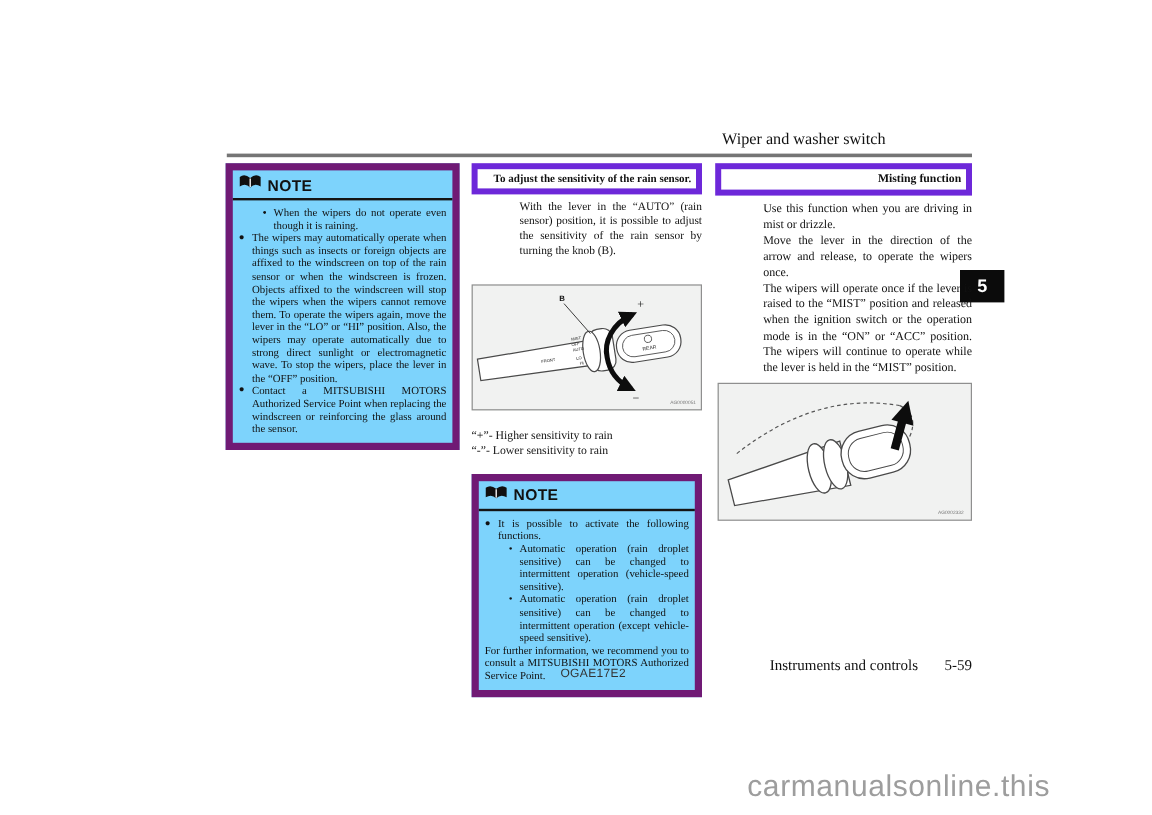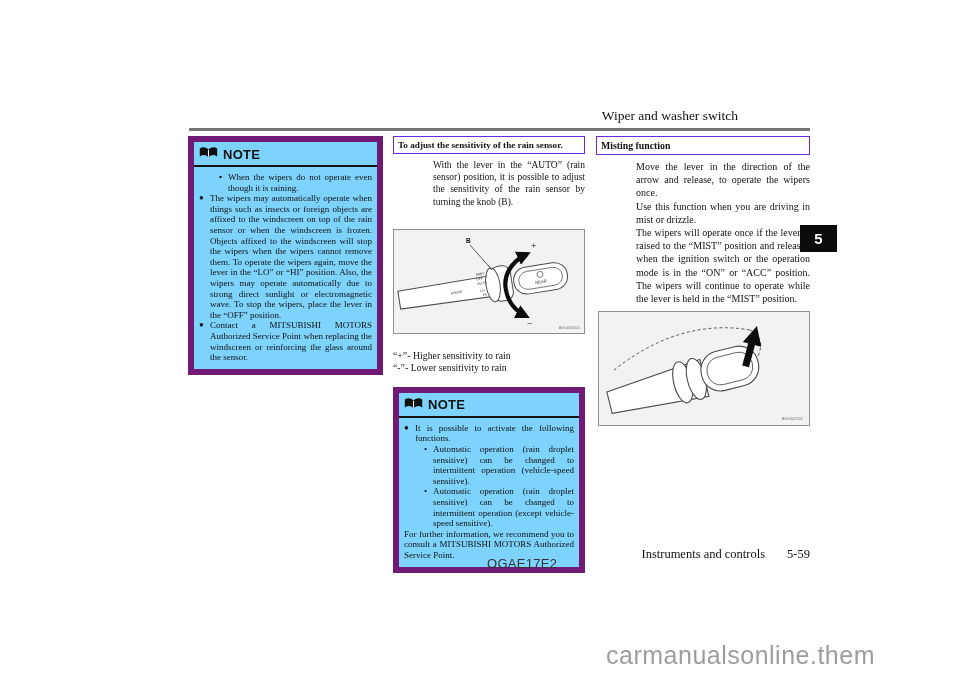--- a/index.html
+++ b/index.html
@@ -22,39 +22,39 @@
   .note-head { display:flex; align-items:center; gap:5px; padding:3px 5px 2px 5px; border-bottom:2px solid #141414; }
   .note-title { font-family:"Liberation Sans",sans-serif; font-weight:bold; font-size:13px; letter-spacing:.3px; }
   .note-body { padding:5px 5px 6px 4px; font-size:9px; line-height:10.6px; text-align:justify; }
   .note-item { position:relative; }
   .mi-main  { padding-left:12px; }
   .mi-main > .marker { position:absolute; left:1px; top:0; font-size:8px; }
   .mi-sub   { padding-left:30px; }
   .mi-sub > .marker { position:absolute; left:21px; top:0; }
   .mi-plain { padding-left:1px; }
 
-  .heading-box { border:1px solid #6d28d9; font-weight:bold; padding:3px 4px; font-size:9.8px; }
+  .heading-box { border:5px solid #6d28d9; font-weight:bold; padding:3px 4px; font-size:9.8px;text-align:right; }
   .hb-nowrap { white-space:nowrap; font-size:9.2px; overflow:hidden; }
 
   .body-text { text-align:justify;margin-left:40px; }
   .mid-intro { margin-top:5px; font-size:9.5px; line-height:12.2px; }
 
   .figure { background:#f1f2f1; border:1px solid #8f8f8f; }
   .fig1 { margin-top:21px; width:190px; height:103px; }
   .fig2 { margin-top:6px;  width:210px; height:113px; margin-left:2px; }
   .figure svg { display:block; width:100%; height:100%; }
 
   .sens-line  { font-size:9.8px; line-height:12.5px; }
   .sens-first { margin-top:16px; }
   .mid-note   { margin-top:12px; }
 
   .right-paras { margin-top:5px; font-size:10px; line-height:13.2px; }
 
-  .footer-code  { position:absolute; left:487px; top:556px; font-family:"Liberation Sans",sans-serif;
-                  font-size:13px; color:#333; letter-spacing:.3px; }
+  .footer-code  { position:absolute; left:467px; top:556px; font-family:"Liberation Sans",sans-serif;
+                  font-size:10px; color:#333; letter-spacing:.3px; }
   .footer-right { position:absolute; top:547px; left:596px; width:214px; display:flex;
                   justify-content:flex-end; align-items:baseline; gap:22px; font-size:12.5px; }
 
   .watermark { position:absolute; right:13px; top:641px; font-family:"Liberation Sans",sans-serif;
                font-size:25px; color:#9d9d9d; letter-spacing:.5px; }
 </style>
 </head>
 <body>
 
 <div id="page">
@@ -161,22 +161,22 @@
         <div class="note-item mi-plain">
           <span>For further information, we recommend you to consult a MITSUBISHI MOTORS Authorized Service Point.</span>
         </div>
       </div>
     </div>
   </div>
 
   <div class="col col-right">
     <div class="heading-box">Misting function</div>
     <div class="right-paras">
+      <div class="body-text">Use this function when you are driving in mist or drizzle.</div>
       <div class="body-text">Move the lever in the direction of the arrow and release, to operate the wipers once.</div>
-      <div class="body-text">Use this function when you are driving in mist or drizzle.</div>
       <div class="body-text">The wipers will operate once if the lever is raised to the “MIST” position and released when the ignition switch or the operation mode is in the “ON” or “ACC” position. The wipers will continue to operate while the lever is held in the “MIST” position.</div>
     </div>
 
     <div class="figure fig2">
       <svg viewBox="0 0 208 113">
         <g transform="rotate(-14 100 65)" stroke="#4a4a4a" fill="#ffffff" stroke-width="1.1">
           <path d="M6,57 L104,48 L104,86 L6,79 Z"></path>
           <ellipse cx="82" cy="66" rx="9" ry="21"></ellipse>
           <ellipse cx="96" cy="66" rx="9" ry="21"></ellipse>
           <rect x="102" y="44" width="58" height="40" rx="19"></rect>
@@ -192,14 +192,14 @@
       </svg>
     </div>
   </div>
 
   <div class="footer-code">OGAE17E2</div>
   <div class="footer-right">
     <span>Instruments and controls</span>
     <span>5-59</span>
   </div>
 
-  <div class="watermark">carmanualsonline.them</div>
+  <div class="watermark">carmanualsonline.this</div>
 </div>
 
 </body></html>

